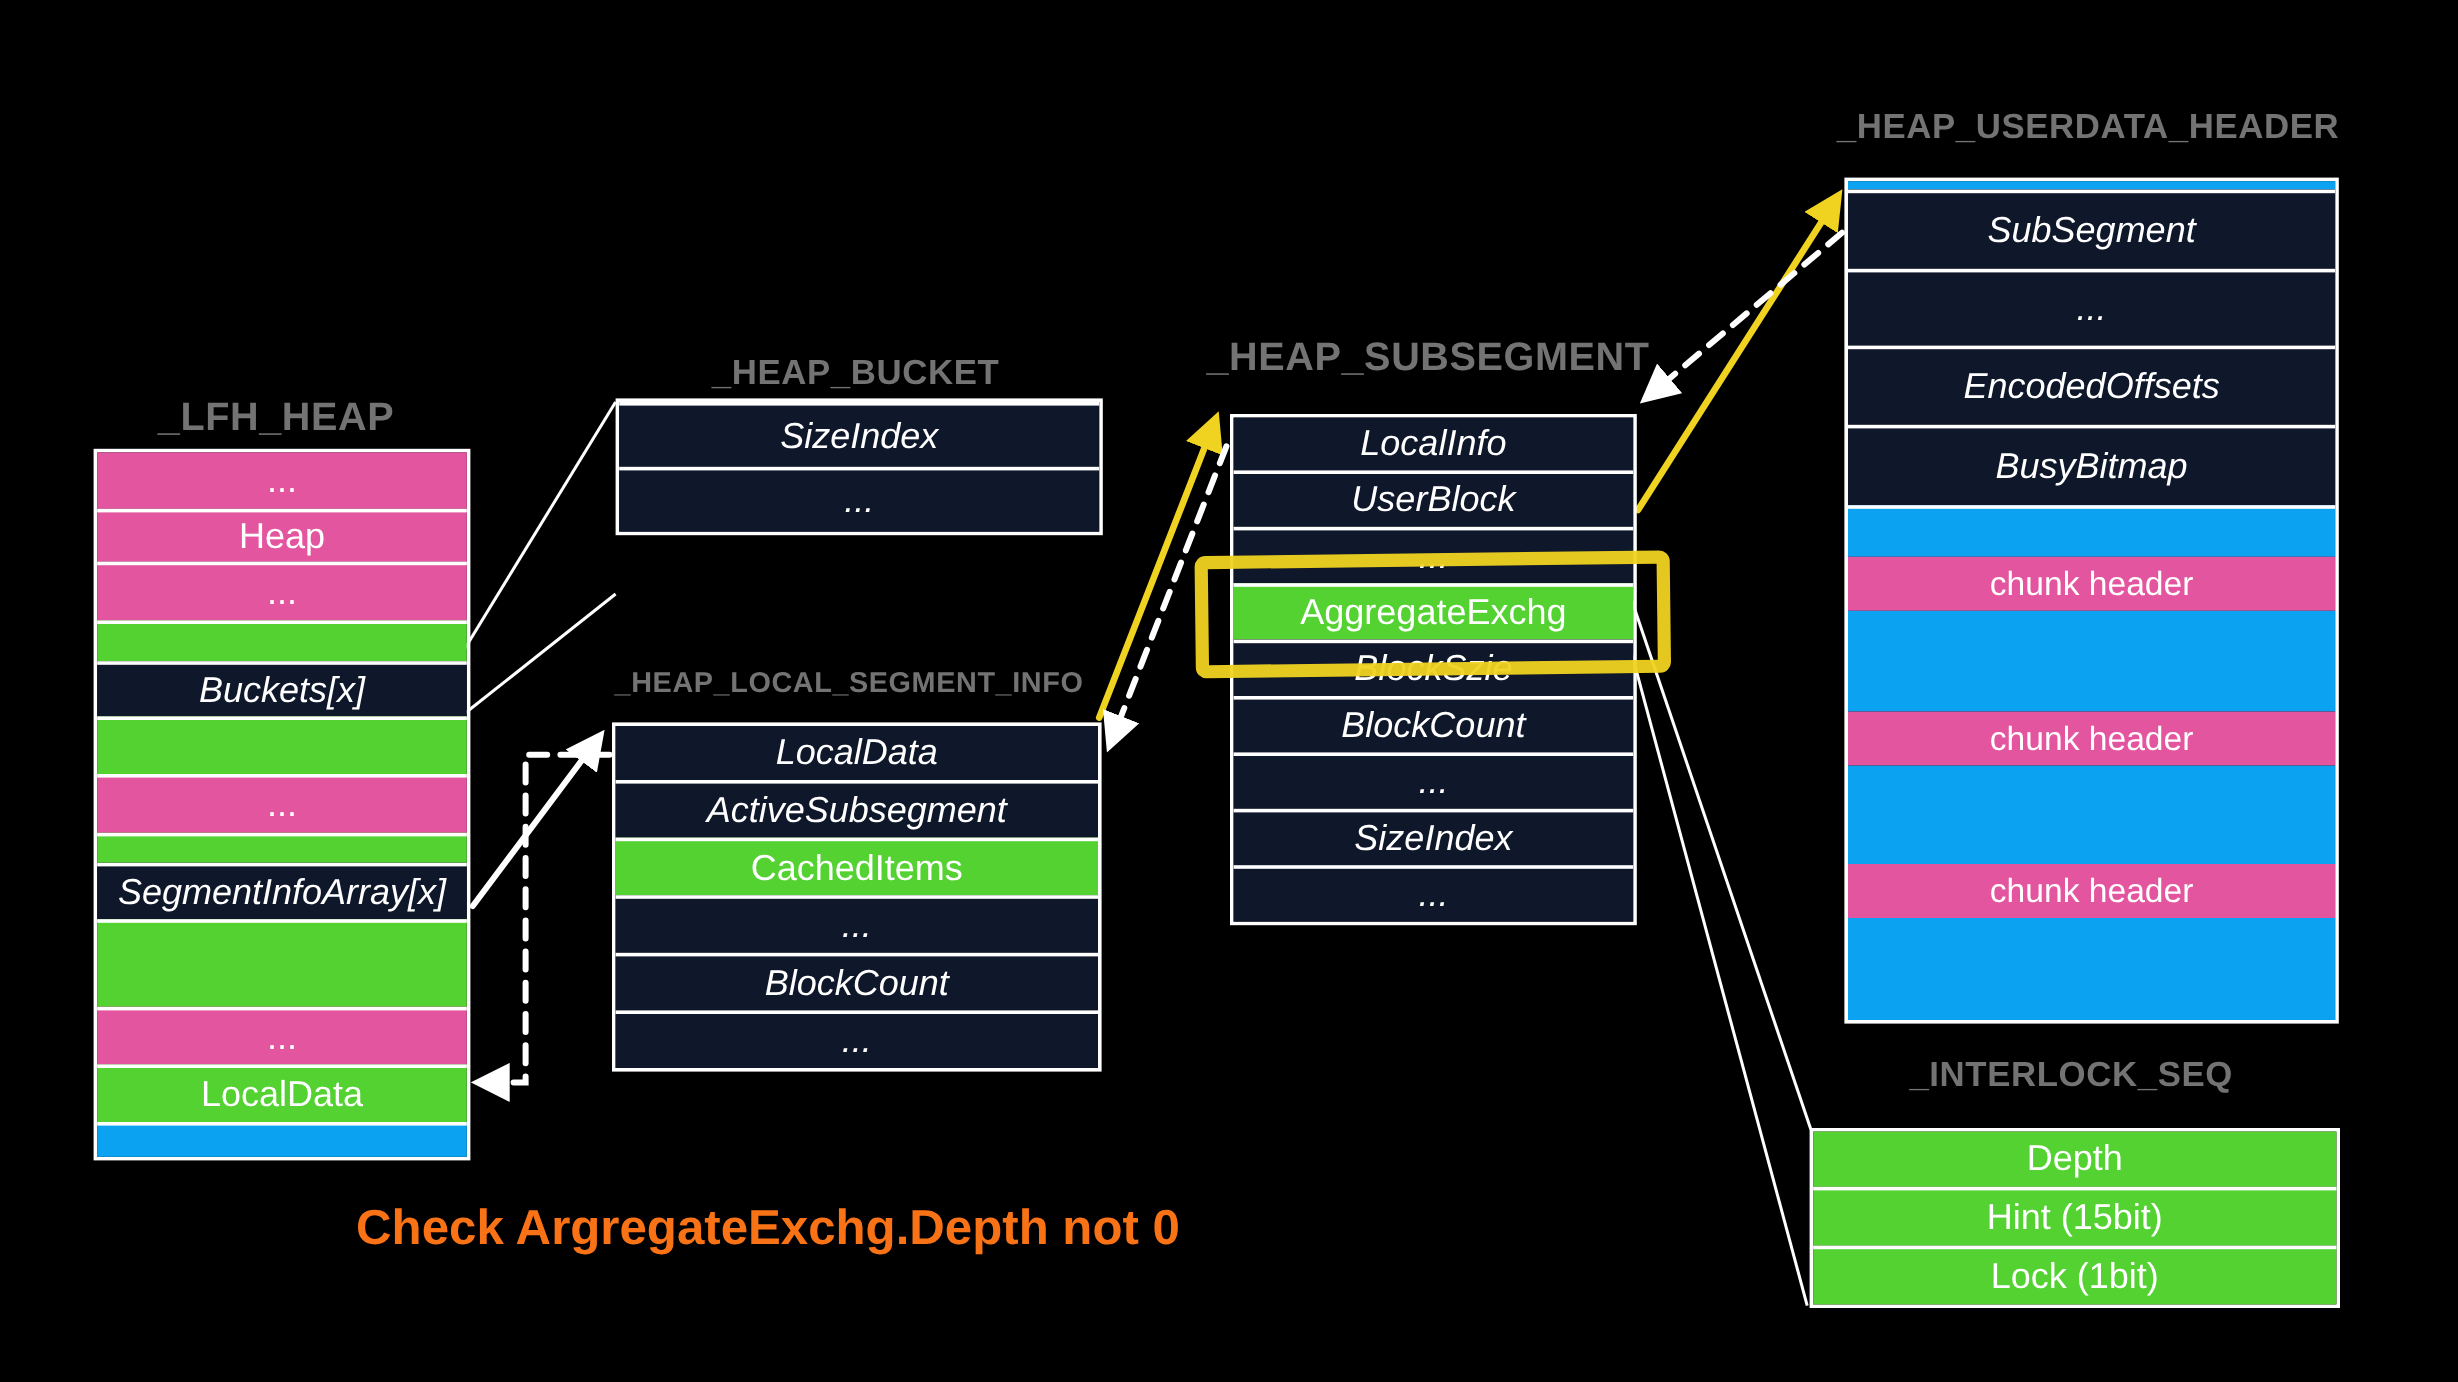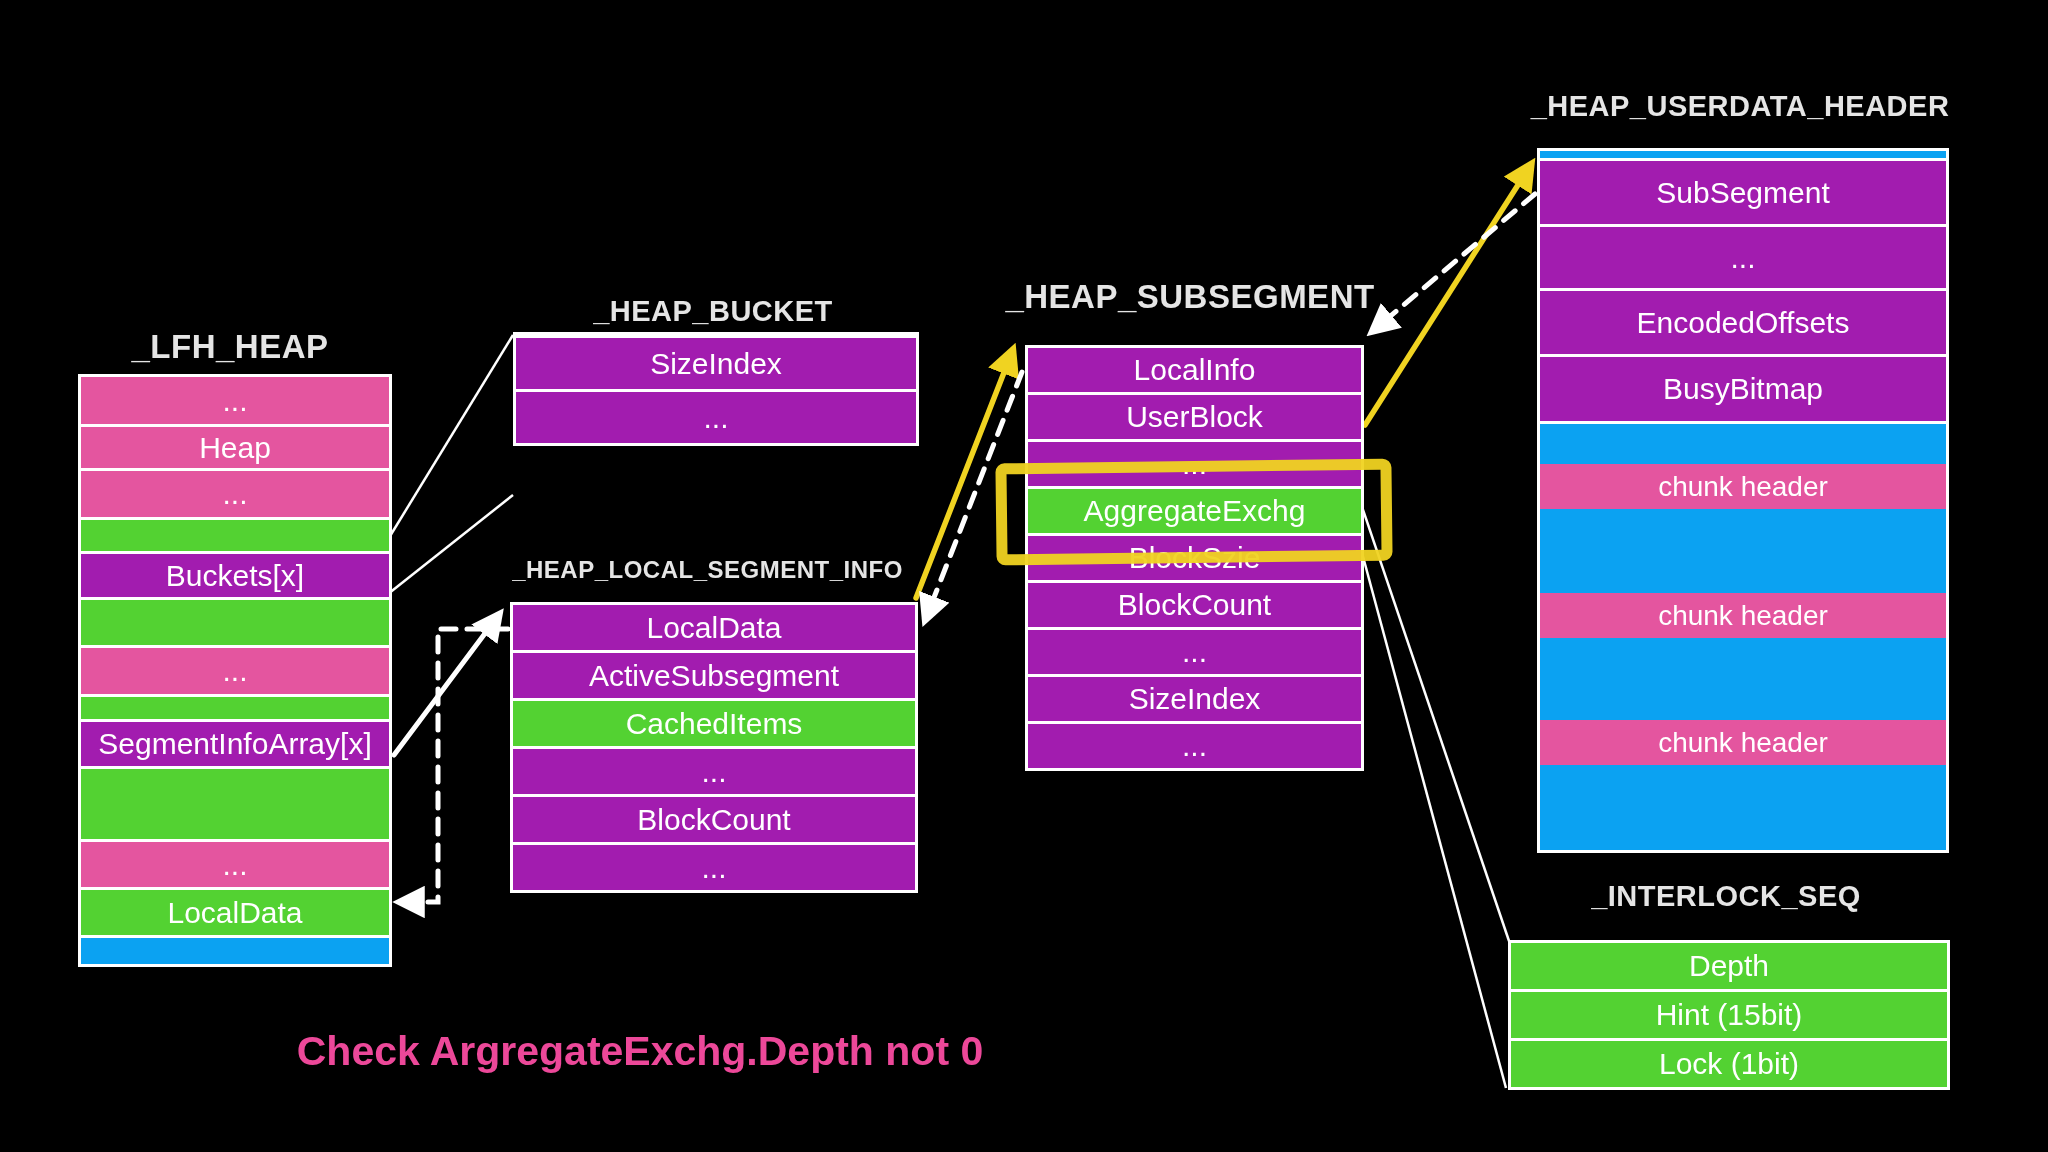--- a/index.html
+++ b/index.html
@@ -1,33 +1,33 @@
 <!DOCTYPE html>
 <html><head>
 <meta charset="utf-8">
 <style>
   html,body{margin:0;padding:0;background:#000;}
   #canvas{position:relative;width:2048px;height:1152px;background:#000;overflow:hidden;
           font-family:"Liberation Sans",sans-serif;}
-  .struct-title{position:absolute;color:#e5e5e5;font-weight:bold;text-align:center;
+  .struct-title{position:absolute;color:#737373;font-weight:bold;text-align:center;
                 letter-spacing:.5px;white-space:nowrap;}
   .struct{position:absolute;border:3px solid #fff;box-sizing:content-box;}
   .row{display:flex;align-items:center;justify-content:center;color:#fff;
        font-size:30px;white-space:nowrap;overflow:hidden;}
   .row.sep{border-top:3px solid #fff;}
   .c-pink{background:#e4559f;}
   .c-green{background:#53d232;}
-  .c-orange{background:#a21caf;}
+  .c-orange{background:#0f172a;font-style:italic;}
   .c-blue{background:#0ba2f2;}
   .chunk{font-size:28px;}
   #highlight{position:absolute;left:996px;top:461px;width:396px;height:102px;
              border:11px solid #f0d321;border-radius:9px;transform:rotate(-0.7deg);
              opacity:.95;box-sizing:border-box;}
   #caption{position:absolute;left:240px;top:1000px;width:800px;text-align:center;
-           color:#ec4899;font-size:41px;font-weight:bold;margin-top:28px;}
+           color:#f97316;font-size:41px;font-weight:bold;}
   svg.overlay{position:absolute;left:0;top:0;pointer-events:none;}
 </style>
 </head>
 <body>
 
 <div id="canvas">
 
   <svg class="overlay" width="2048" height="1152" viewBox="0 0 2048 1152">
     <defs>
       <marker id="ah-white" viewBox="0 0 10 10" refX="7" refY="5" markerWidth="6.5" markerHeight="6.5" orient="auto">

